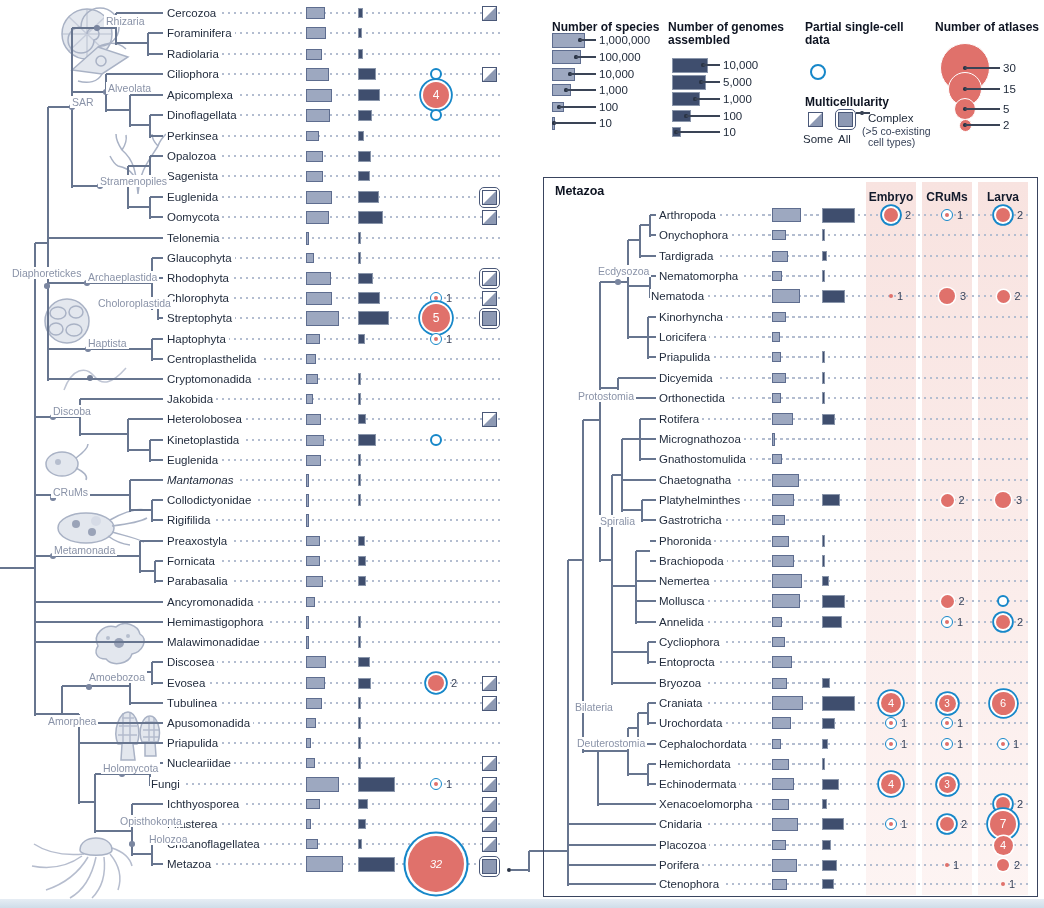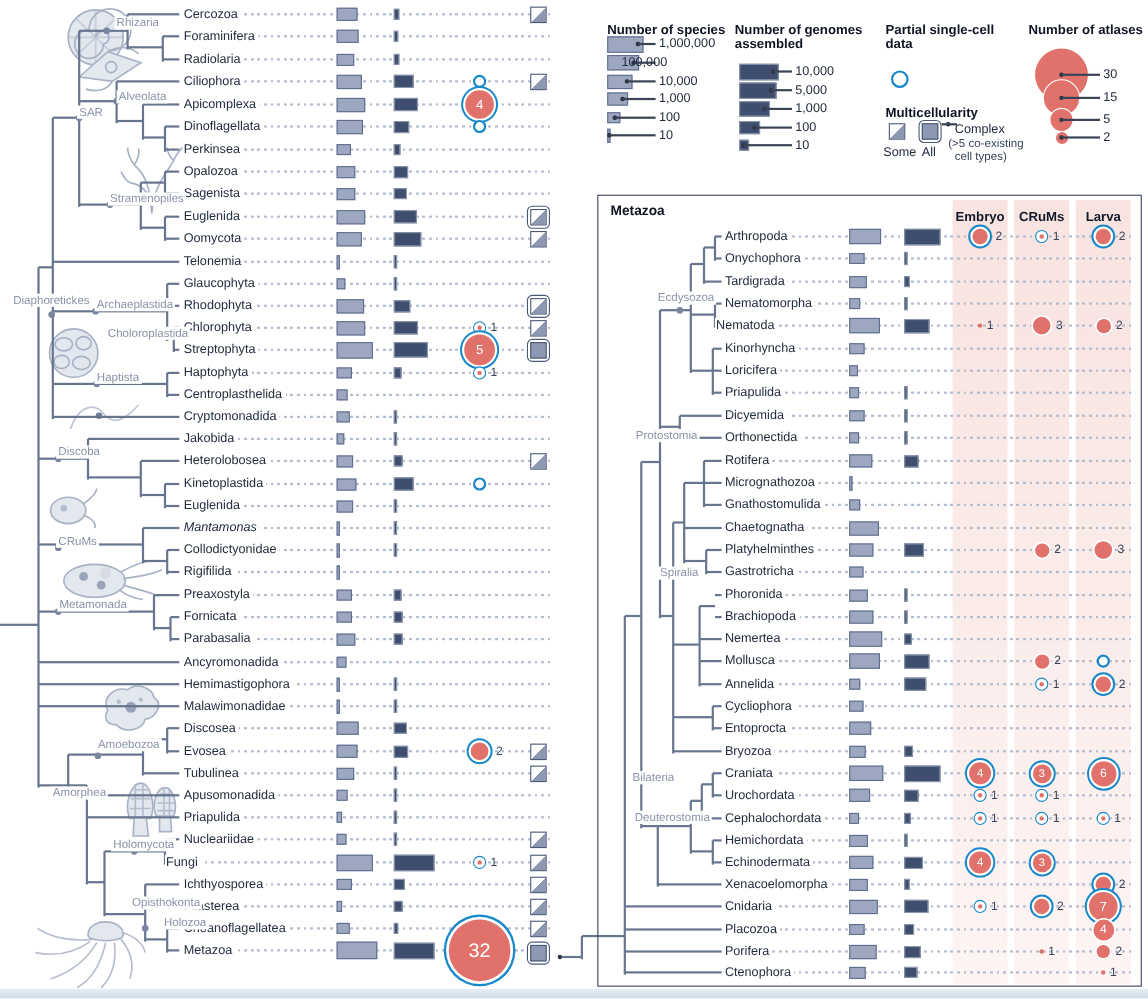--- a/index.html
+++ b/index.html
@@ -513,21 +513,21 @@
     <div class="gbar" style="left: 358px; top: 819px; width: 8px; height: 10px;"></div>
     <div class="abs" style="left: 481.5px; top: 816.5px; width: 15px; height: 15px; border: 1.6px solid rgb(74, 88, 120); box-sizing: border-box; background: linear-gradient(to left top, rgb(141, 153, 179) 49.5%, rgb(255, 255, 255) 50.5%);"></div>
     <div class="taxon" style="left: 166px; top: 824px;">Filasterea</div>
     <div class="sbar" style="left: 306px; top: 839px; width: 12px; height: 10px;"></div>
     <div class="gbar" style="left: 358px; top: 839px; width: 4px; height: 10px;"></div>
     <div class="abs" style="left: 481.5px; top: 836.5px; width: 15px; height: 15px; border: 1.6px solid rgb(74, 88, 120); box-sizing: border-box; background: linear-gradient(to left top, rgb(141, 153, 179) 49.5%, rgb(255, 255, 255) 50.5%);"></div>
     <div class="taxon" style="left: 166px; top: 844px;">Choanoflagellatea</div>
     <div class="sbar" style="left: 306px; top: 856px; width: 37px; height: 16px;"></div>
     <div class="gbar" style="left: 358px; top: 856.5px; width: 37px; height: 15px;"></div>
     <div class="abs" style="left: 408px; top: 836px; width: 56px; height: 56px; border-radius: 50%; background: rgb(224, 113, 107); box-shadow: rgb(255, 255, 255) 0px 0px 0px 2.5px, rgb(22, 135, 201) 0px 0px 0px 4.6px;">
-      <div class="innum" style="font-size: 18px;">32</div>
+      <div class="innum" style="font-size: 11px; font-style: italic;">32</div>
     </div>
     <div class="abs" style="left: 478.5px; top: 855.5px; width: 21px; height: 21px; border: 1.6px solid rgb(74, 88, 120); border-radius: 5px; box-sizing: border-box; background: rgb(255, 255, 255);"></div>
     <div class="abs" style="left: 481.5px; top: 858.5px; width: 15px; height: 15px; border: 1.6px solid rgb(74, 88, 120); box-sizing: border-box; background: rgb(141, 153, 179);"></div>
     <div class="taxon" style="left: 166px; top: 864px;">Metazoa</div>
     <div class="clade" style="left: 104px; top: 21px;">Rhizaria</div>
     <div class="clade" style="left: 70px; top: 102px;">SAR</div>
     <div class="clade" style="left: 106px; top: 88px;">Alveolata</div>
     <div class="clade" style="left: 98px; top: 181px;">Stramenopiles</div>
     <div class="clade" style="left: 10px; top: 273px;">Diaphoretickes</div>
     <div class="clade" style="left: 86px; top: 277px;">Archaeplastida</div>
@@ -720,21 +720,21 @@
     <div class="ttl" style="left: 555px; top: 184px; font-size: 12.5px;">Metazoa</div>
     <div class="abs" style="left: 543px; top: 177px; width: 495px; height: 720px; border: 1.5px solid rgb(57, 68, 94); box-sizing: border-box;"></div>
     <div class="ttl" style="left: 552px; top: 20px;">Number of species</div>
     <div class="sbar" style="left: 552px; top: 32.5px; width: 33px; height: 15px;"></div>
     <div class="abs" style="left: 578.4px; top: 38.4px; width: 3.2px; height: 3.2px; border-radius: 50%; background: rgb(42, 52, 70);"></div>
     <div class="lline" style="left: 580px; top: 39.4px; width: 16px; height: 1.2px;"></div>
     <div class="lgl" style="left: 599px; top: 40px;">1,000,000</div>
     <div class="sbar" style="left: 552px; top: 50px; width: 29px; height: 14px;"></div>
     <div class="abs" style="left: 574.4px; top: 55.4px; width: 3.2px; height: 3.2px; border-radius: 50%; background: rgb(42, 52, 70);"></div>
     <div class="lline" style="left: 576px; top: 56.4px; width: 20px; height: 1.2px;"></div>
-    <div class="lgl" style="left: 565px; top: 57px;">100,000</div>
+    <div class="lgl" style="left: 599px; top: 57px;">100,000</div>
     <div class="sbar" style="left: 552px; top: 67.5px; width: 23px; height: 13px;"></div>
     <div class="abs" style="left: 568.4px; top: 72.4px; width: 3.2px; height: 3.2px; border-radius: 50%; background: rgb(42, 52, 70);"></div>
     <div class="lline" style="left: 570px; top: 73.4px; width: 26px; height: 1.2px;"></div>
     <div class="lgl" style="left: 599px; top: 74px;">10,000</div>
     <div class="sbar" style="left: 552px; top: 84px; width: 19px; height: 12px;"></div>
     <div class="abs" style="left: 564.4px; top: 88.4px; width: 3.2px; height: 3.2px; border-radius: 50%; background: rgb(42, 52, 70);"></div>
     <div class="lline" style="left: 566px; top: 89.4px; width: 30px; height: 1.2px;"></div>
     <div class="lgl" style="left: 599px; top: 90px;">1,000</div>
     <div class="sbar" style="left: 552px; top: 102px; width: 12px; height: 10px;"></div>
     <div class="abs" style="left: 557.4px; top: 105.4px; width: 3.2px; height: 3.2px; border-radius: 50%; background: rgb(42, 52, 70);"></div>

